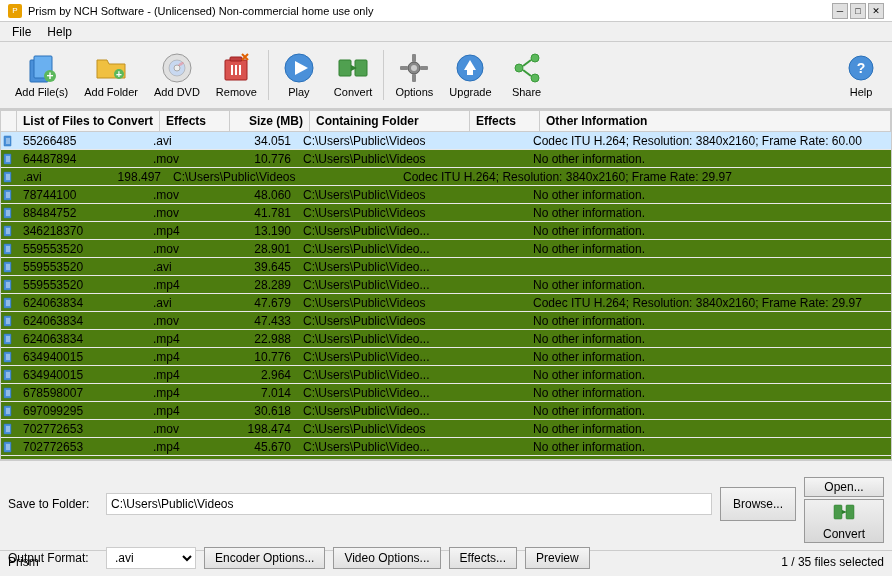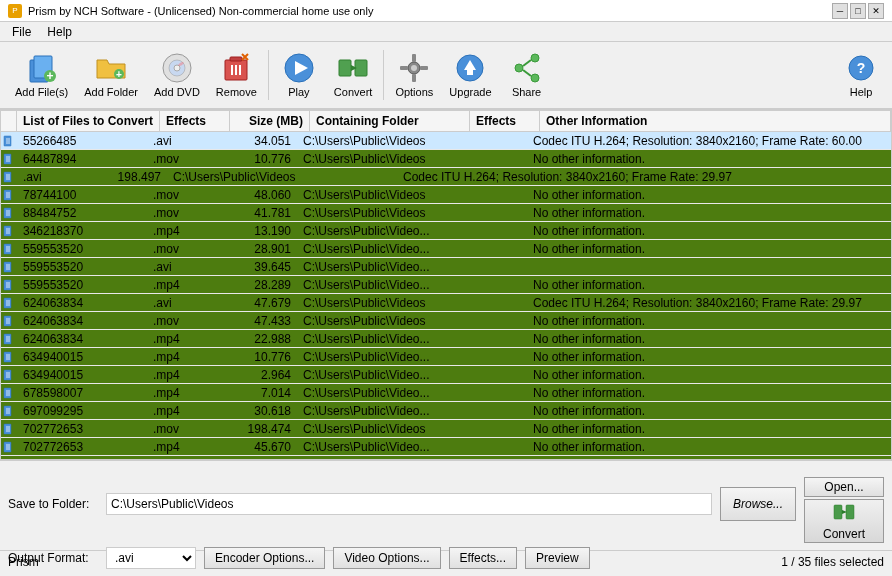--- a/index.html
+++ b/index.html
@@ -37,21 +37,21 @@
     .col-size { flex: 0 0 80px; text-align: right; }
     .col-folder { flex: 0 0 160px; }
     .col-effects { flex: 0 0 70px; }
     .col-other { flex: 1; }
     
     
     .bottom-section { background: #f0f0f0; border-top: 1px solid #ccc; padding: 4px 8px; display: flex; flex-direction: column; gap: 4px; }
     .bottom-row { display: flex; align-items: center; gap: 8px; }
     .bottom-label { font-size: 12px; white-space: nowrap; min-width: 90px; }
     .folder-input { flex: 1; height: 22px; border: 1px solid #ccc; padding: 1px 4px; font-size: 12px; background: white; }
-    .browse-btn { height: 34px; padding: 0 12px; border: 1px solid #999; background: linear-gradient(to bottom, #f5f5f5, #e0e0e0); cursor: pointer; font-size: 12px; font-style: italic; }
+    .browse-btn { height: 34px; padding: 0 12px; border: 1px solid #999; background: linear-gradient(to bottom, #f5f5f5, #e0e0e0); cursor: pointer; font-size: 12px; }
     
     .format-select { height: 22px; border: 1px solid #ccc; padding: 1px 4px; font-size: 12px; background: white; }
     .option-btn { height: 22px; padding: 0 10px; border: 1px solid #999; background: linear-gradient(to bottom, #f5f5f5, #e0e0e0); cursor: pointer; font-size: 12px; }
     
     .convert-btn { width: 80px; height: 44px; background: linear-gradient(to bottom, #f0f0f0, #d8d8d8); border: 1px solid #999; cursor: pointer; display: flex; flex-direction: column; align-items: center; justify-content: center; font-size: 12px; gap: 2px; }
     
     .open-btn { width: 80px; height: 20px; background: linear-gradient(to bottom, #f5f5f5, #e0e0e0); border: 1px solid #999; cursor: pointer; font-size: 12px; text-align: center; margin-top: 12px; }
     
     
     .status-bar { background: #f0f0f0; height: 22px; display: flex; align-items: center; justify-content: space-between; padding: 0 8px; border-top: 1px solid #ccc; font-size: 12px; }

